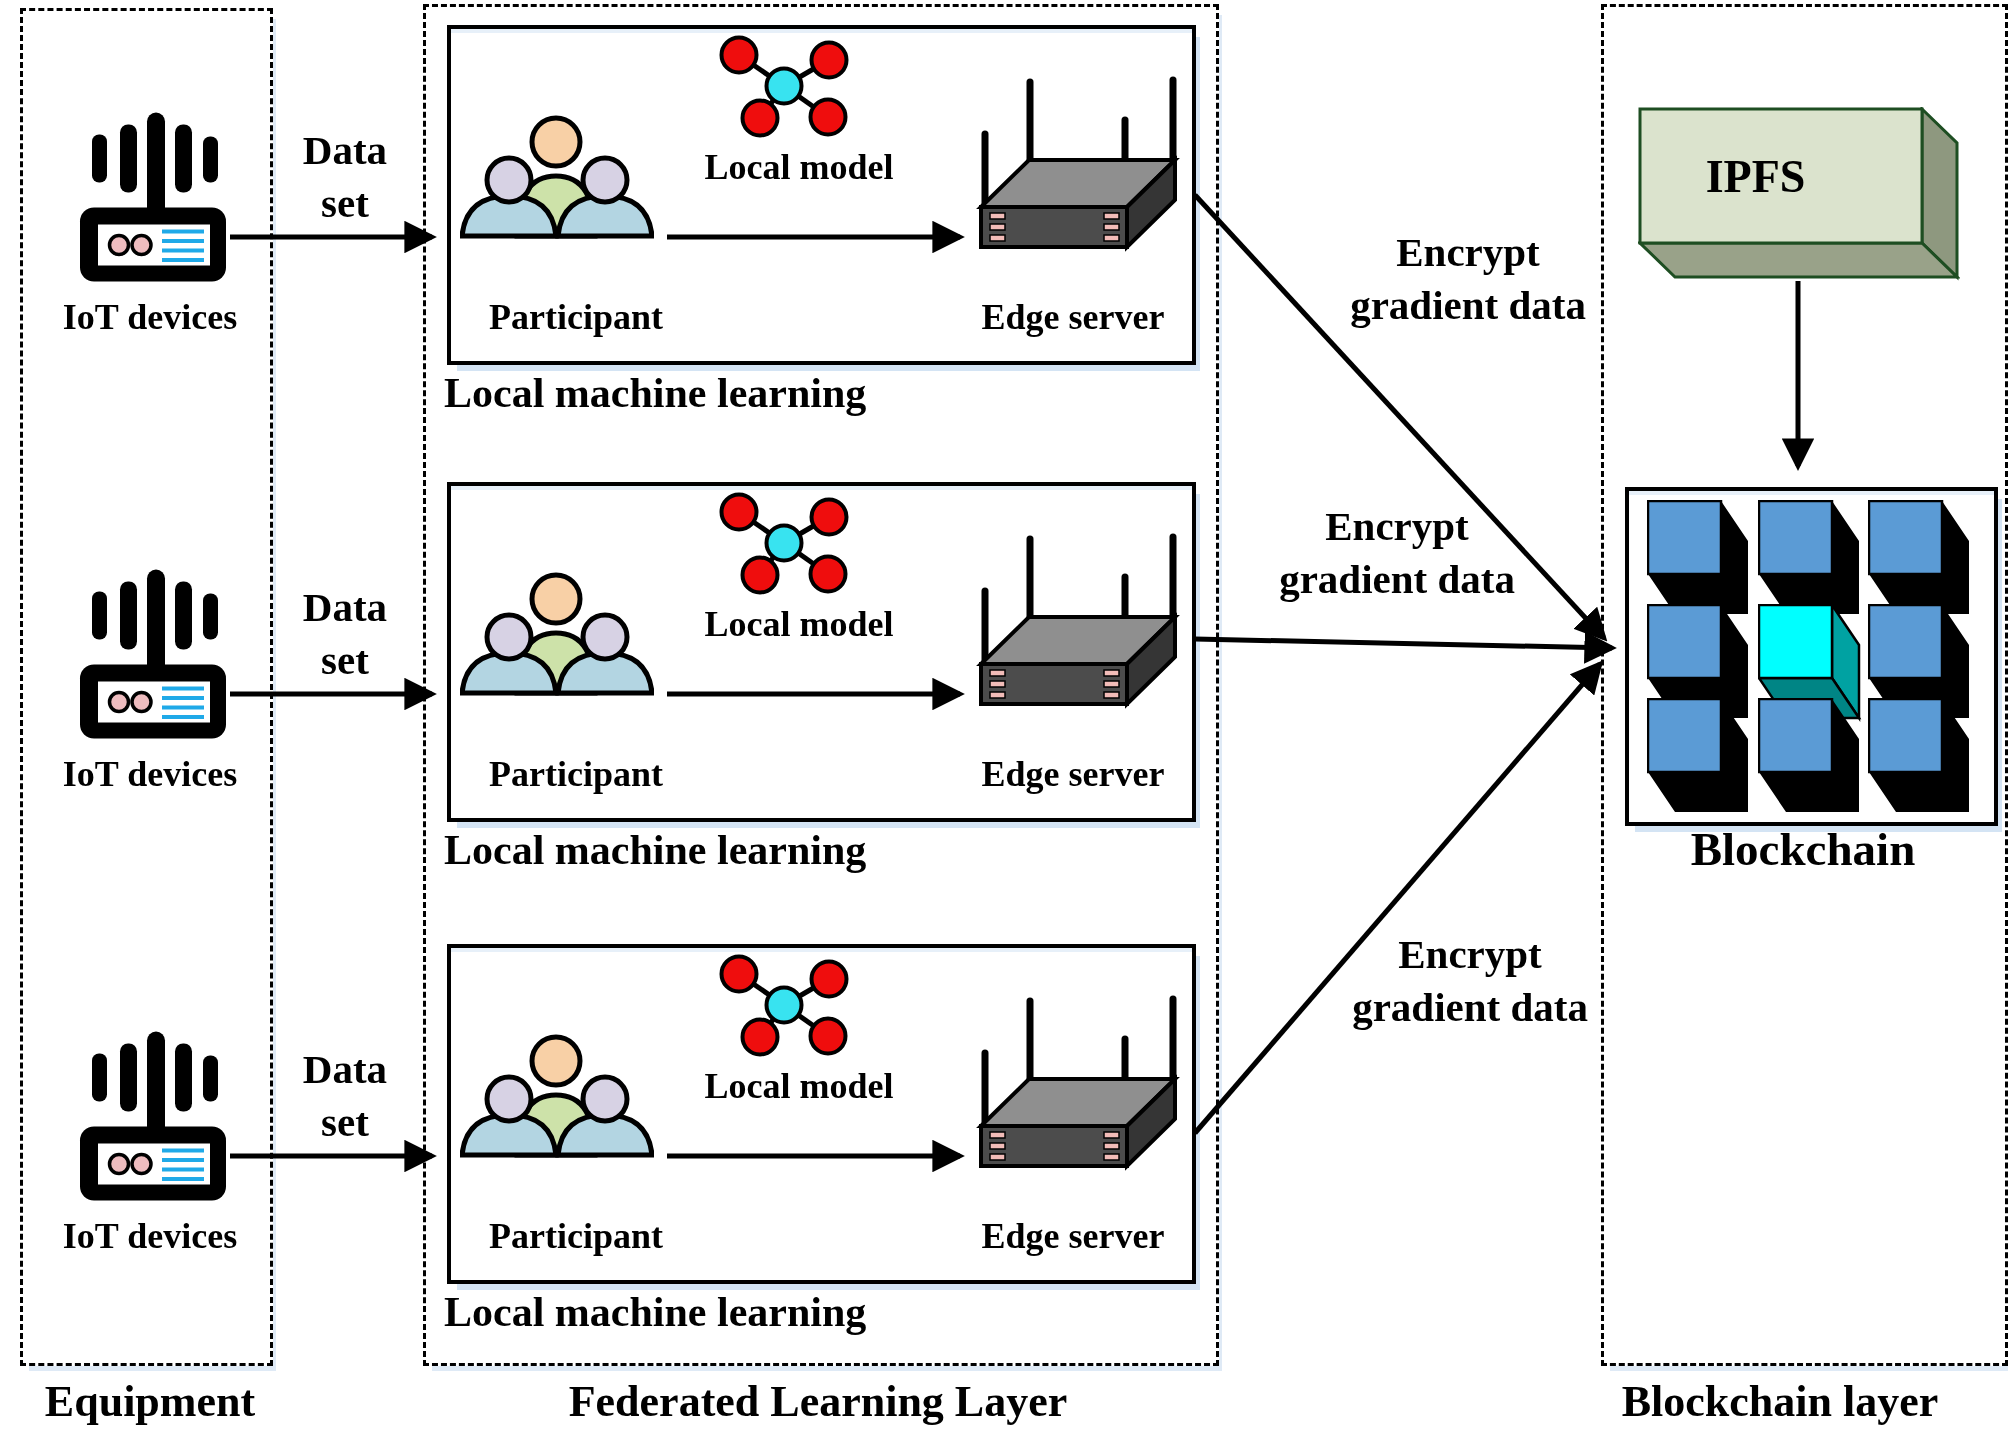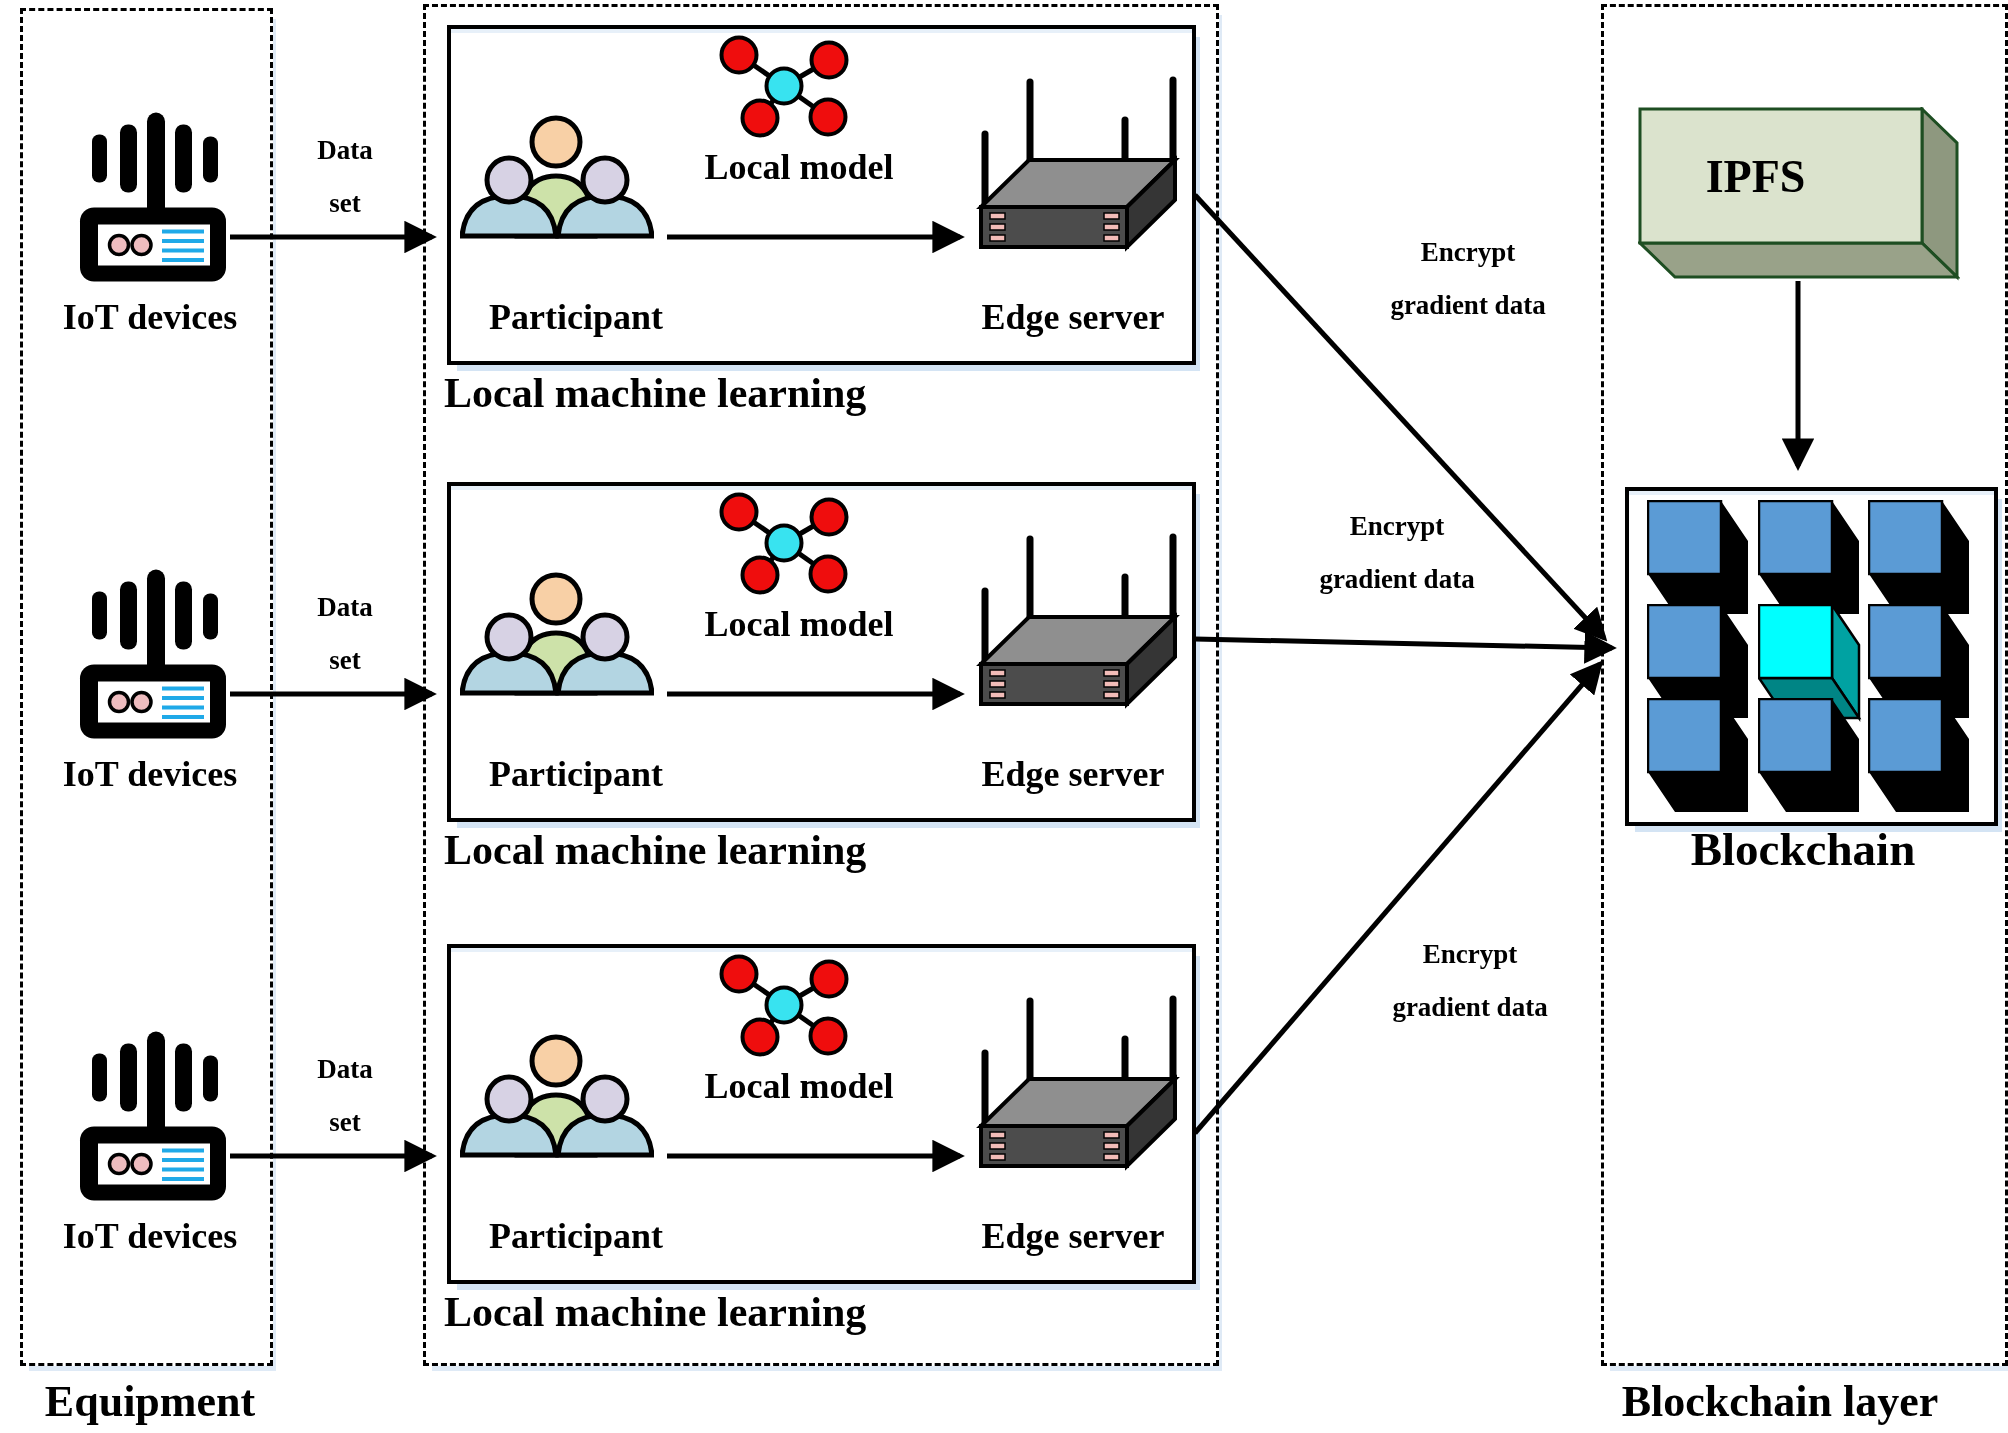--- a/index.html
+++ b/index.html
@@ -5,41 +5,42 @@
   html,body{margin:0;padding:0;background:#fff;}
   .canvas{position:relative;width:2008px;height:1433px;background:#fff;overflow:hidden;
           font-family:"Liberation Serif", serif;font-weight:bold;color:#000;}
   .abs{position:absolute;}
   .layer-box{position:absolute;border:3px dashed #000;background:transparent;
              box-shadow:6px 8px 0 -3px #dfeaf6;}
   .layer-label{position:absolute;font-size:44px;text-align:center;line-height:52px;}
   .lml-box{position:absolute;border:4px solid #000;background:#fff;
            box-shadow:7px 9px 0 -3px #d4e4f4, inset 0 7px 0 -3px #e7f0f9;}
   .lbl{position:absolute;font-size:36px;text-align:center;line-height:46px;white-space:nowrap;}
-  .lbl2{position:absolute;font-size:27px;text-align:center;line-height:53px;}
+  .lbl2{position:absolute;font-size:41px;text-align:center;line-height:53px;}
   .caption{position:absolute;font-size:42px;text-align:left;line-height:46px;white-space:nowrap;}
   .bc-box{position:absolute;border:4px solid #000;background:#fff;overflow:hidden;
           box-shadow:7px 9px 0 -3px #d4e4f4, inset 0 7px 0 -3px #e7f0f9;}
   .cube{position:absolute;width:106px;height:120px;}
   .ipfs-label{position:absolute;display:flex;align-items:center;justify-content:center;
               font-size:46px;}
   .bclabel{position:absolute;font-size:47px;text-align:center;}
   svg{display:block;}
   .overlay{position:absolute;left:0;top:0;pointer-events:none;}
 </style>
 </head>
 <body>
 
 <div class="canvas">
 
   <div class="layer-box" style="left:20px;top:8px;width:247px;height:1352px;"></div>
   <div class="layer-box" style="left:423px;top:4px;width:790px;height:1356px;"></div>
   <div class="layer-box" style="left:1601px;top:4px;width:401px;height:1356px;"></div>
 
   <div class="layer-label" style="left:0px;top:1376px;width:300px;">Equipment layer</div>
+  <div class="layer-label" style="left:518px;top:1376px;width:600px;">Federated Learning Layer</div>
   <div class="layer-label" style="left:1490px;top:1376px;width:580px;">Blockchain layer</div>
 
   <div class="abs" style="left:0;top:0px;width:2008px;height:432px;">
     <svg class="abs" style="left:78px;top:110px;" width="150" height="175" viewBox="0 0 150 172">
       <rect x="14" y="23" width="15" height="48" rx="7" fill="#000"></rect>
         <rect x="42" y="13" width="17" height="68" rx="8" fill="#000"></rect>
       <rect x="69" y="1" width="18" height="120" rx="9" fill="#000"></rect>
         <rect x="97" y="13" width="17" height="68" rx="8" fill="#000"></rect>
       <rect x="125" y="25" width="15" height="46" rx="7" fill="#000"></rect>
       <rect x="2" y="96" width="146" height="74" rx="14" fill="#000"></rect>

